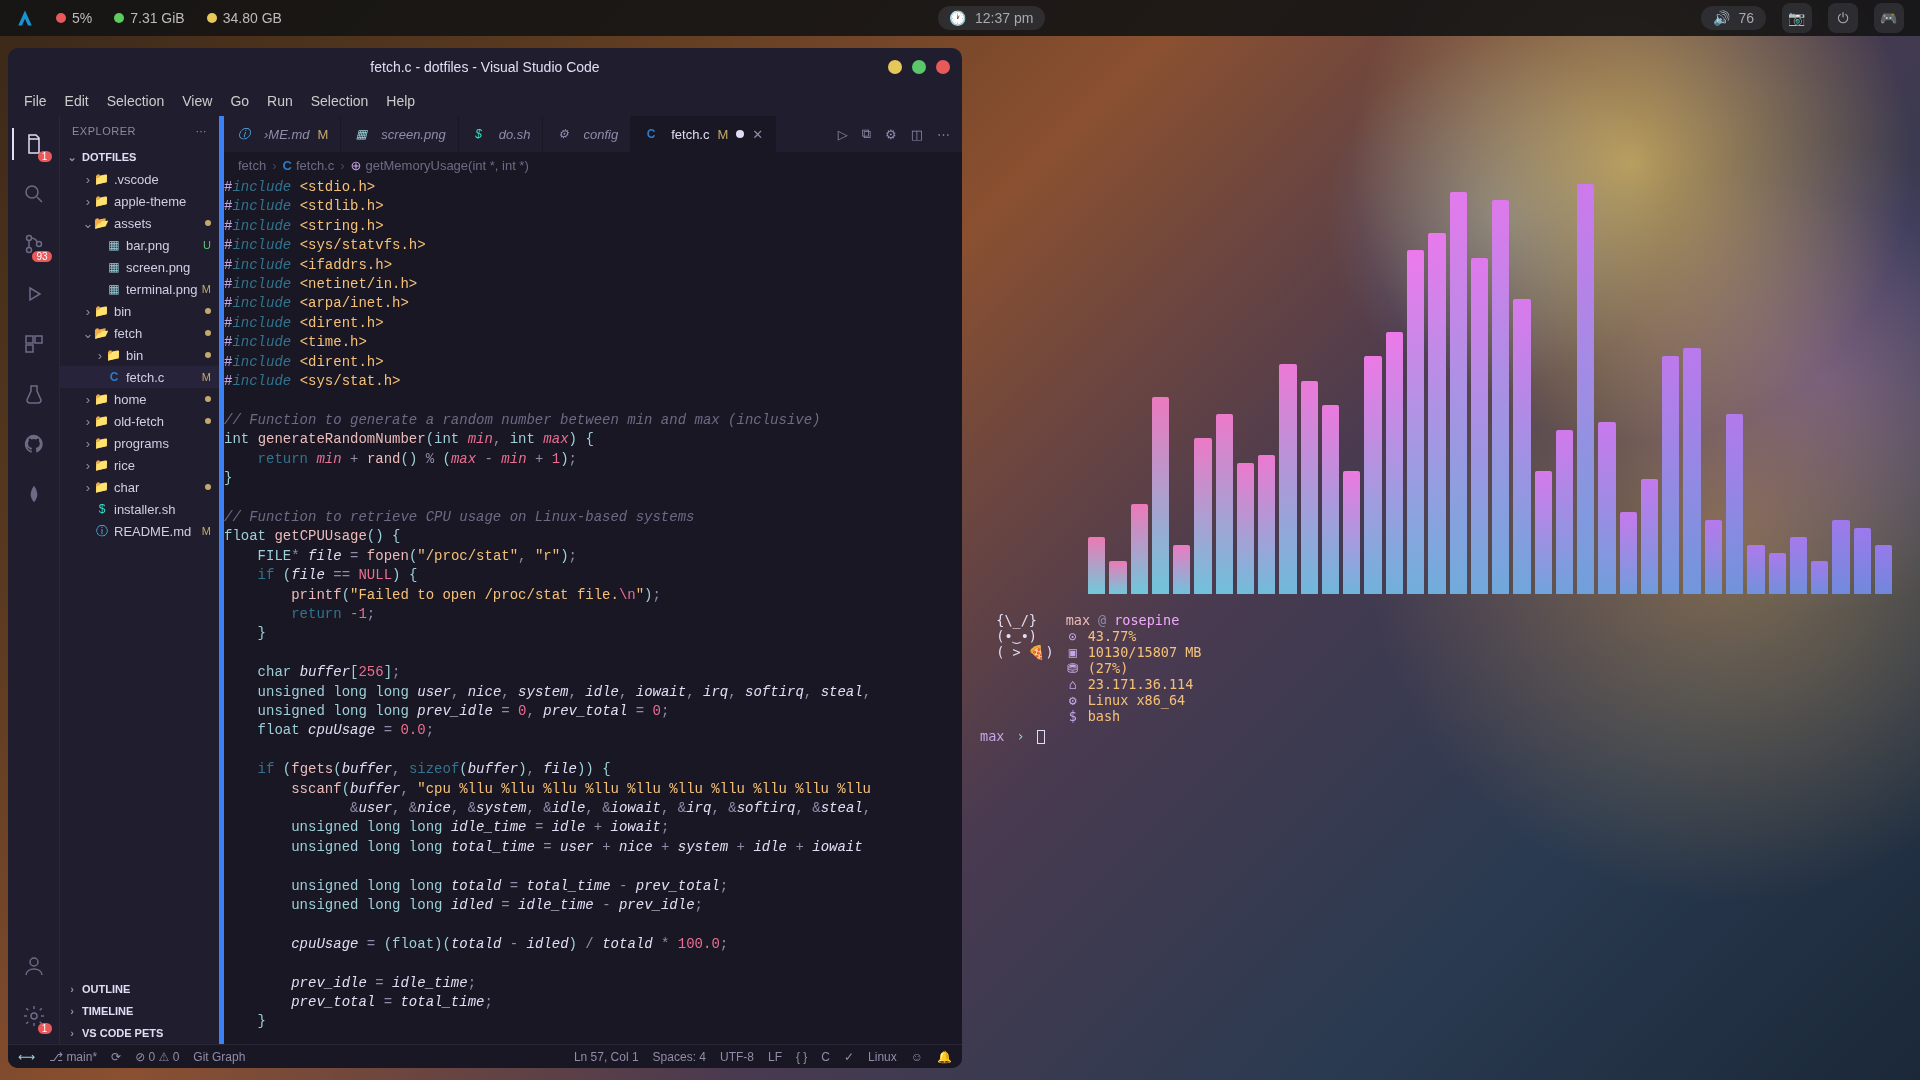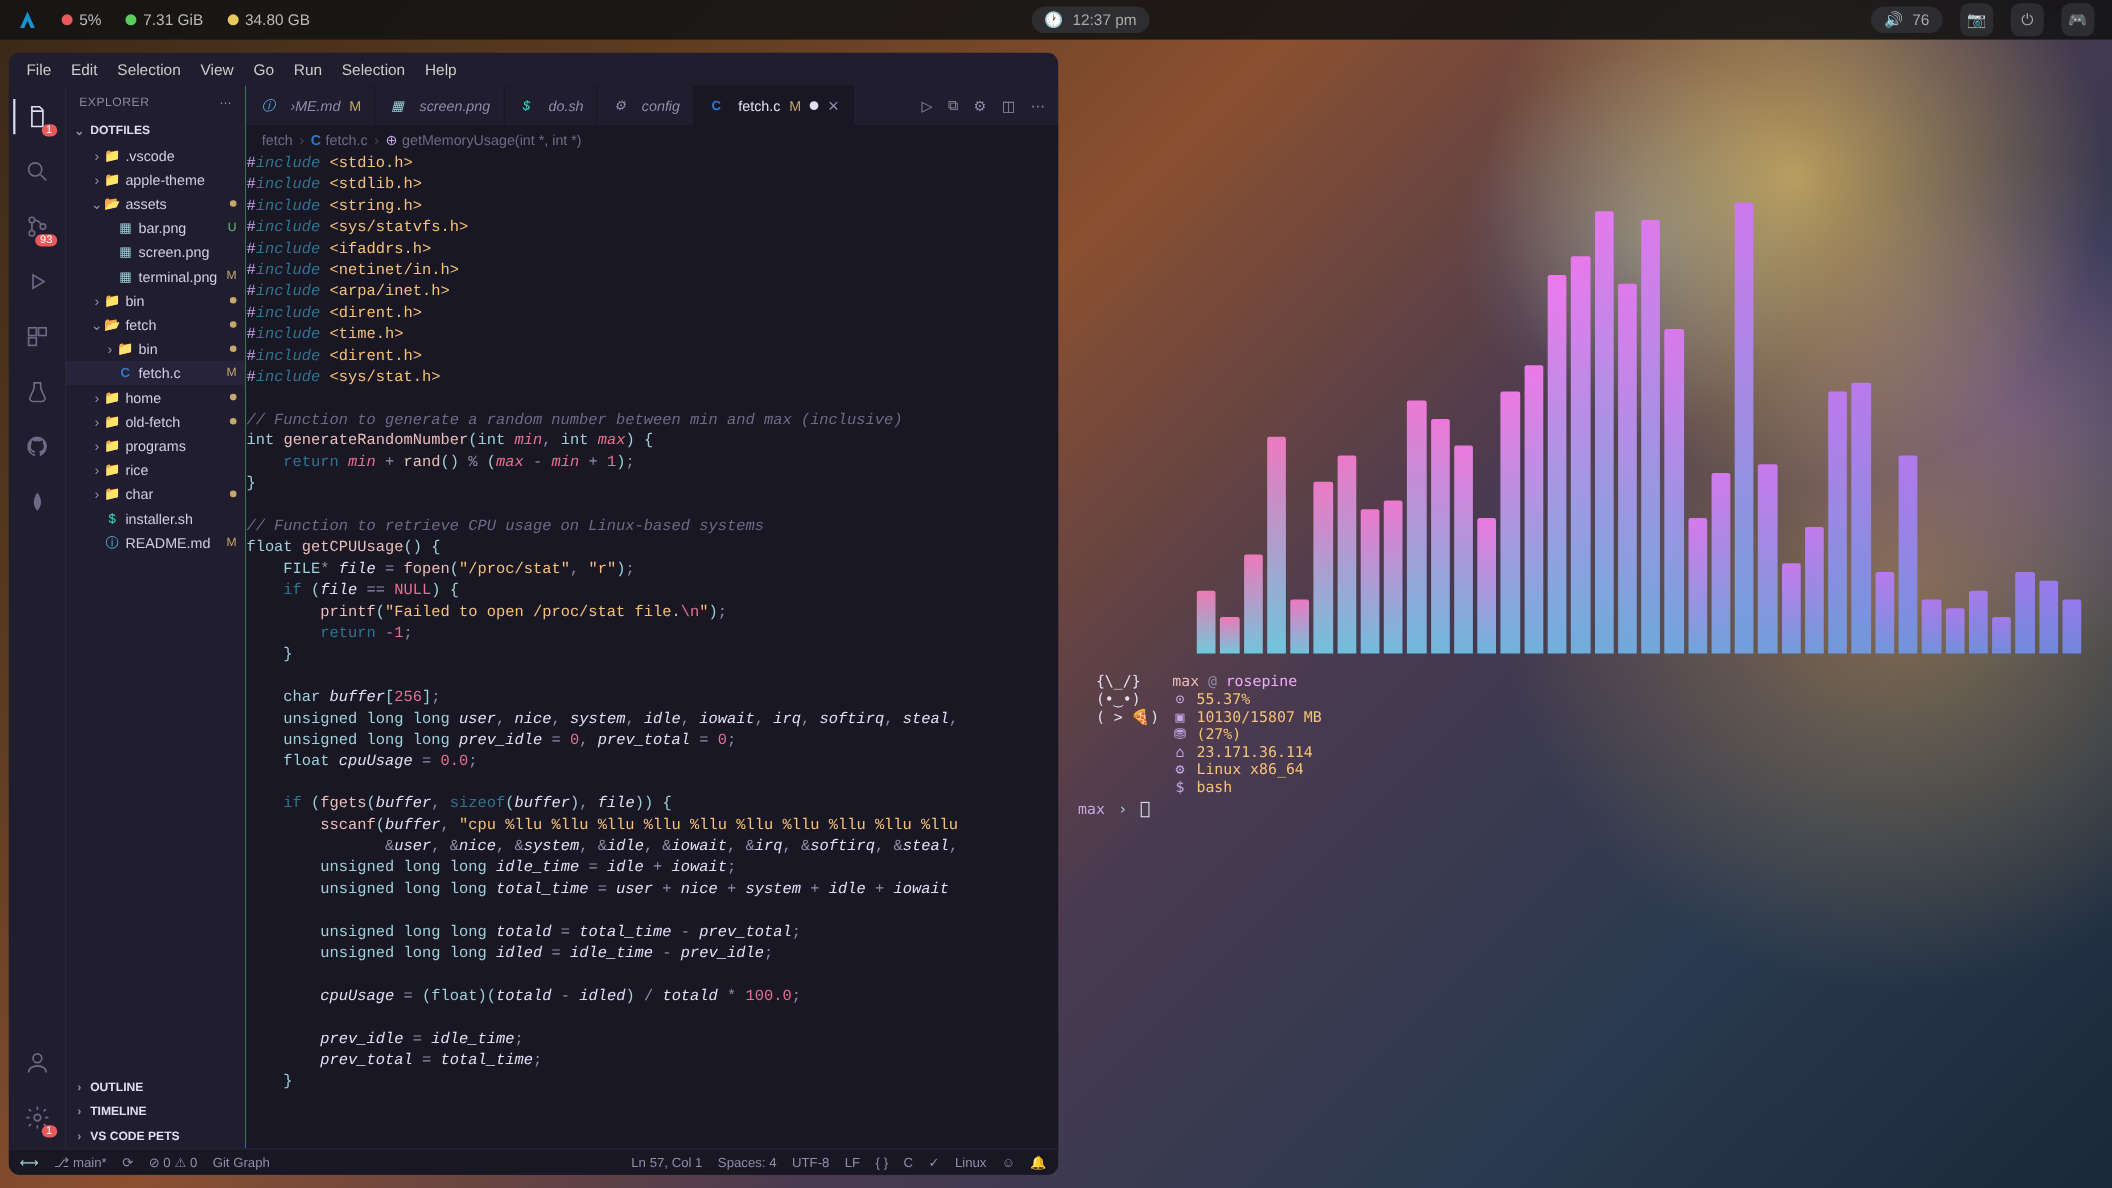--- a/index.html
+++ b/index.html
@@ -66,21 +66,21 @@
 .menubar span { padding: 4px 8px; cursor:default;}
 
 .vs-body { flex:1; display:flex; min-height:0;}
 .activity-bar { width:52px; background:#1f1d2e; display:flex; flex-direction:column; align-items:center; padding-top:8px; gap:10px; border-right:1px solid #2a2838;}
 .act-icon { width:44px; height:40px; display:flex; align-items:center;justify-content:center; color:#6e6a86; font-size:20px; position:relative;}
 .act-icon.active { color:#e0def4; }
 .act-icon.active::before { content:''; position:absolute; left:0; top:4px; bottom:4px; width:2px; background:#e0def4;}
 .act-badge { position:absolute; bottom:2px; right:4px; background:#e85a5a; color:#fff; font-size:10px; padding:0 4px; border-radius:7px; min-width:14px; text-align:center;}
 .activity-bottom { margin-top:auto; margin-bottom:8px; display:flex; flex-direction:column; gap:10px; align-items:center;}
 
-.sidebar { width:164px; background:#1f1d2e; display:flex; flex-direction:column; font-size:13px; border-right:1px solid #3b82f6;}
+.sidebar { width:164px; background:#1f1d2e; display:flex; flex-direction:column; font-size:13px; border-right:5px solid #3b82f6;}
 .sb-header { height:30px; display:flex; align-items:center; justify-content:space-between; padding:0 12px; color:#8a8aa0; font-size:11px; letter-spacing:0.5px;}
 .sb-section { padding:2px 0; color:#e0def4; font-size:11px; font-weight:600; display:flex; align-items:center; padding-left:6px; height:22px;}
 .sb-section .chev { margin-right:4px; color:#908caa;}
 .tree { flex:1; overflow:hidden;}
 .tree-row { display:flex; align-items:center; height:22px; padding-left:10px; color:#d0cee4; position:relative; font-size:13px;}
 .tree-row.sel { background:#26233a;}
 .tree-row .indent { display:inline-block; }
 .fi { width:16px; display:flex; align-items:center; justify-content:center; margin-right:4px; font-size:12px;}
 .folder-i { color:#c4a7e7;} .folder-open { color:#ebbcba;} .file-img { color:#9ccfd8;} .file-c { color:#3178c6; font-weight:600;} .file-sh { color:#31e0c6;} .file-md { color:#56b6f2;}
 .git-m { position:absolute; right:8px; color:#c4a96a; font-size:11px;}
@@ -190,20 +190,28 @@
     <div class="tb-icon-btn">
         <span>⏻</span>
       </div>
     <div class="tb-icon-btn">
         <span>🎮</span>
       </div>
   </div>
 </div>
 
 <div class="vscode">
+  <div class="title-bar">
+    <span>fetch.c - dotfiles - Visual Studio Code</span>
+    <div class="traffic-lights">
+      <div class="tl y"></div>
+      <div class="tl g"></div>
+      <div class="tl r"></div>
+    </div>
+  </div>
   <div class="menubar" id="menubar">
       <span>File</span>
       <span>Edit</span>
       <span>Selection</span>
       <span>View</span>
       <span>Go</span>
       <span>Run</span>
       <span>Selection</span>
       <span>Help</span>
     </div>
@@ -534,21 +542,21 @@
   (•‿•)
   ( &gt; 🍕)</div>
     <div class="info-labels" id="infos">
         <div class="row">
           <span class="info-user">max</span>
           <span class="info-at">@</span>
           <span class="info-host">rosepine</span>
         </div>
         <div class="row">
           <span class="ic">⊙</span>
-          <span class="info-val">55.37%</span>
+          <span class="info-val">43.77%</span>
         </div>
         <div class="row">
           <span class="ic">▣</span>
           <span class="info-val">10130/15807 MB</span>
         </div>
         <div class="row">
           <span class="ic">⛃</span>
           <span class="info-val">(27%)</span>
         </div>
         <div class="row">

